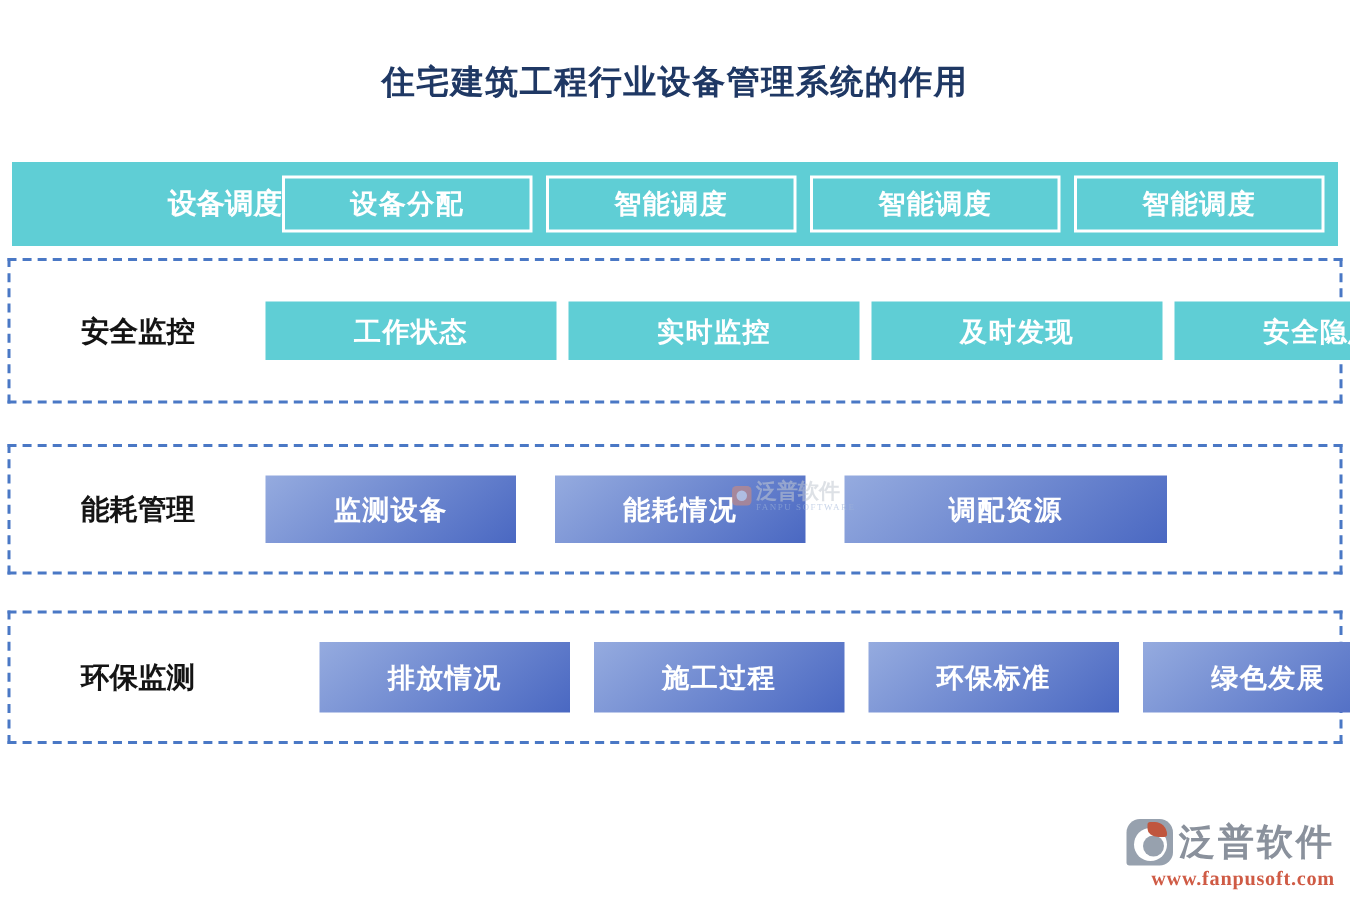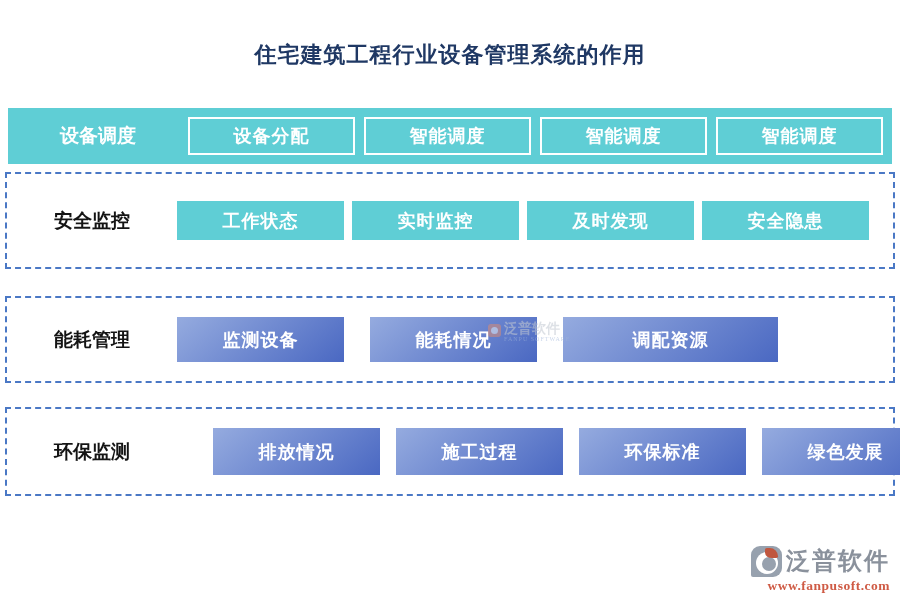--- a/index.html
+++ b/index.html
@@ -21,21 +21,21 @@
   .title{
     position:absolute;top:40px;left:0;width:100%;margin:0;text-align:center;
     font-size:22px;font-weight:bold;color:var(--title-text);letter-spacing:1px;
   }
   
   .bar-row{
     position:absolute;left:8px;right:8px;top:108px;height:56px;
     background:var(--teal);display:flex;align-items:center;
   }
   .bar-label{
-    width:180px;text-align:center;color:#ffffff;font-size:19px;font-weight:bold;flex:0 0 auto;
+    width:180px;text-align:right;color:#ffffff;font-size:19px;font-weight:bold;flex:0 0 auto;
   }
   .chips{display:flex;align-items:flex-end;flex:0 0 auto;}
   .chip{
     box-sizing:border-box;display:flex;align-items:center;justify-content:center;
     color:var(--chip-text);font-size:18px;font-weight:bold;letter-spacing:1px;flex:0 0 auto;
   }
   .bar-row .chips{gap:9px;}
   .chip.outline{width:167px;height:38px;border:2px solid #ffffff;background:transparent;}
   
   .box{
@@ -43,21 +43,21 @@
     display:flex;align-items:center;background:#ffffff;box-sizing:border-box;
   }
   .box-label{
     width:170px;text-align:center;color:var(--label-dark);
     font-size:19px;font-weight:bold;flex:0 0 auto;
   }
   .box2{top:172px;height:97px;}
   .box3{top:296px;height:87px;}
   .box4{top:407px;height:89px;}
   .box2 .chips{gap:8px;}
-  .chip.teal{width:167px;height:39px;background:var(--teal);}
+  .chip.teal{width:194px;height:39px;background:var(--teal);}
   .box3 .chips{gap:26px;}
   .box4 .chips{gap:16px;padding-left:36px;}
   .chip.blue{
     width:167px;height:45px;
     background:linear-gradient(140deg,var(--grad-start) 0%,var(--grad-end) 100%);
   }
   .box4 .chip.blue{height:47px;}
   .chip.blue.wide{width:215px;}
   
   .watermark{

